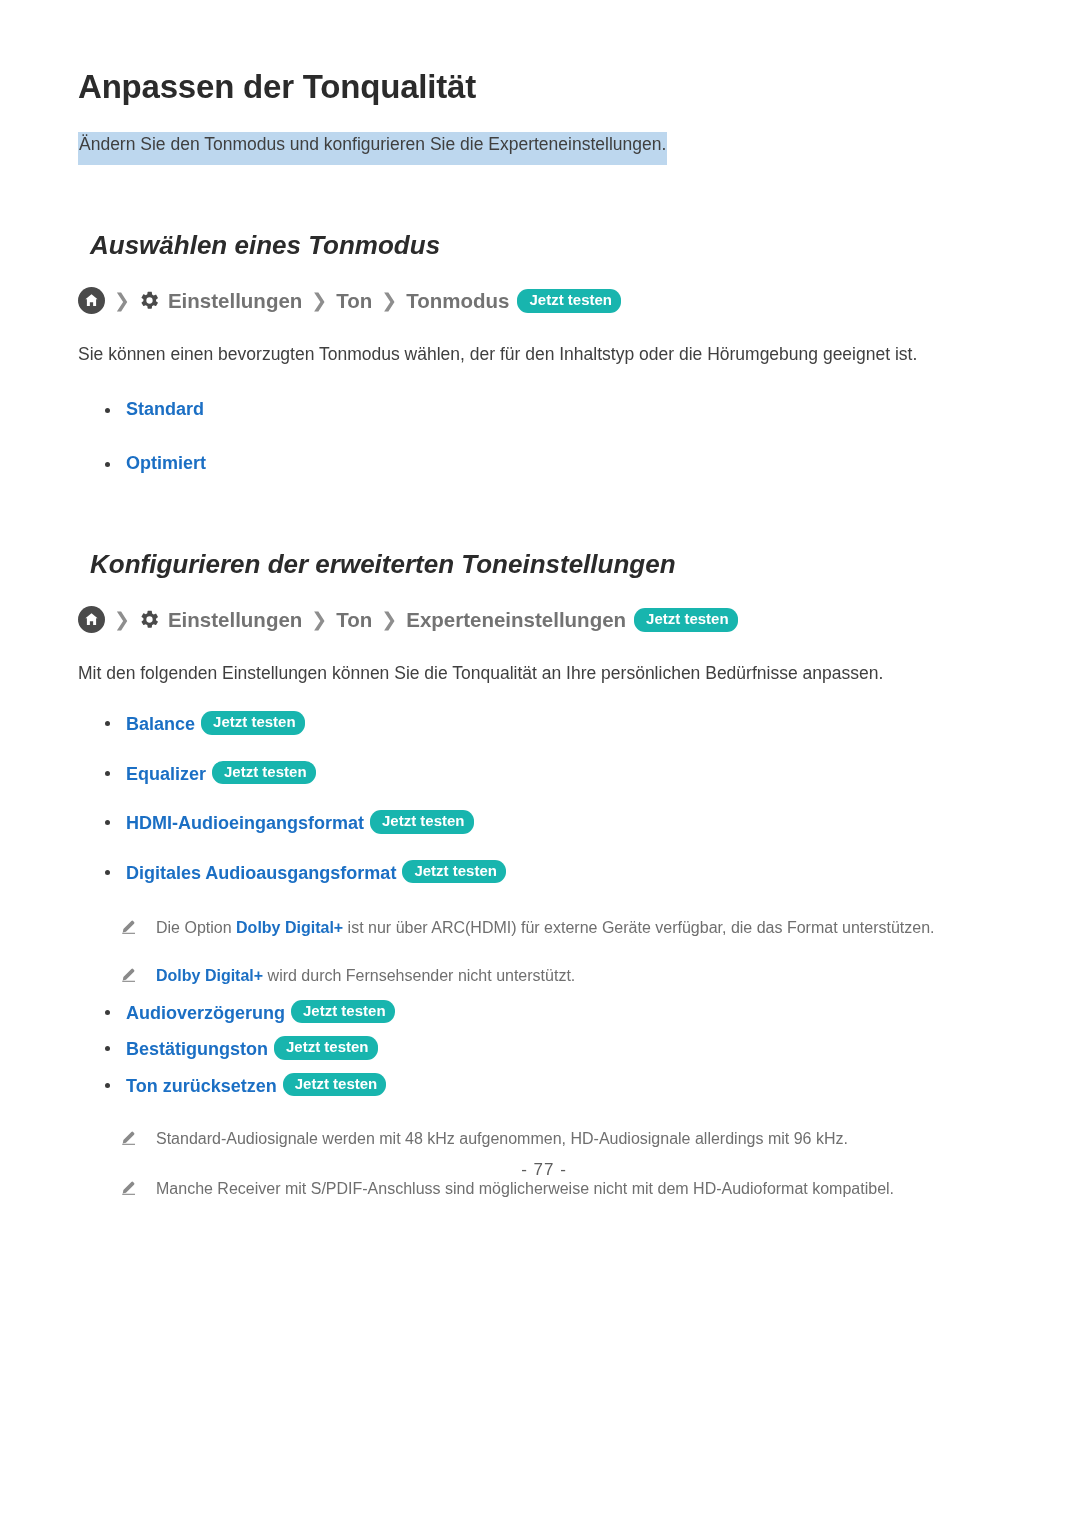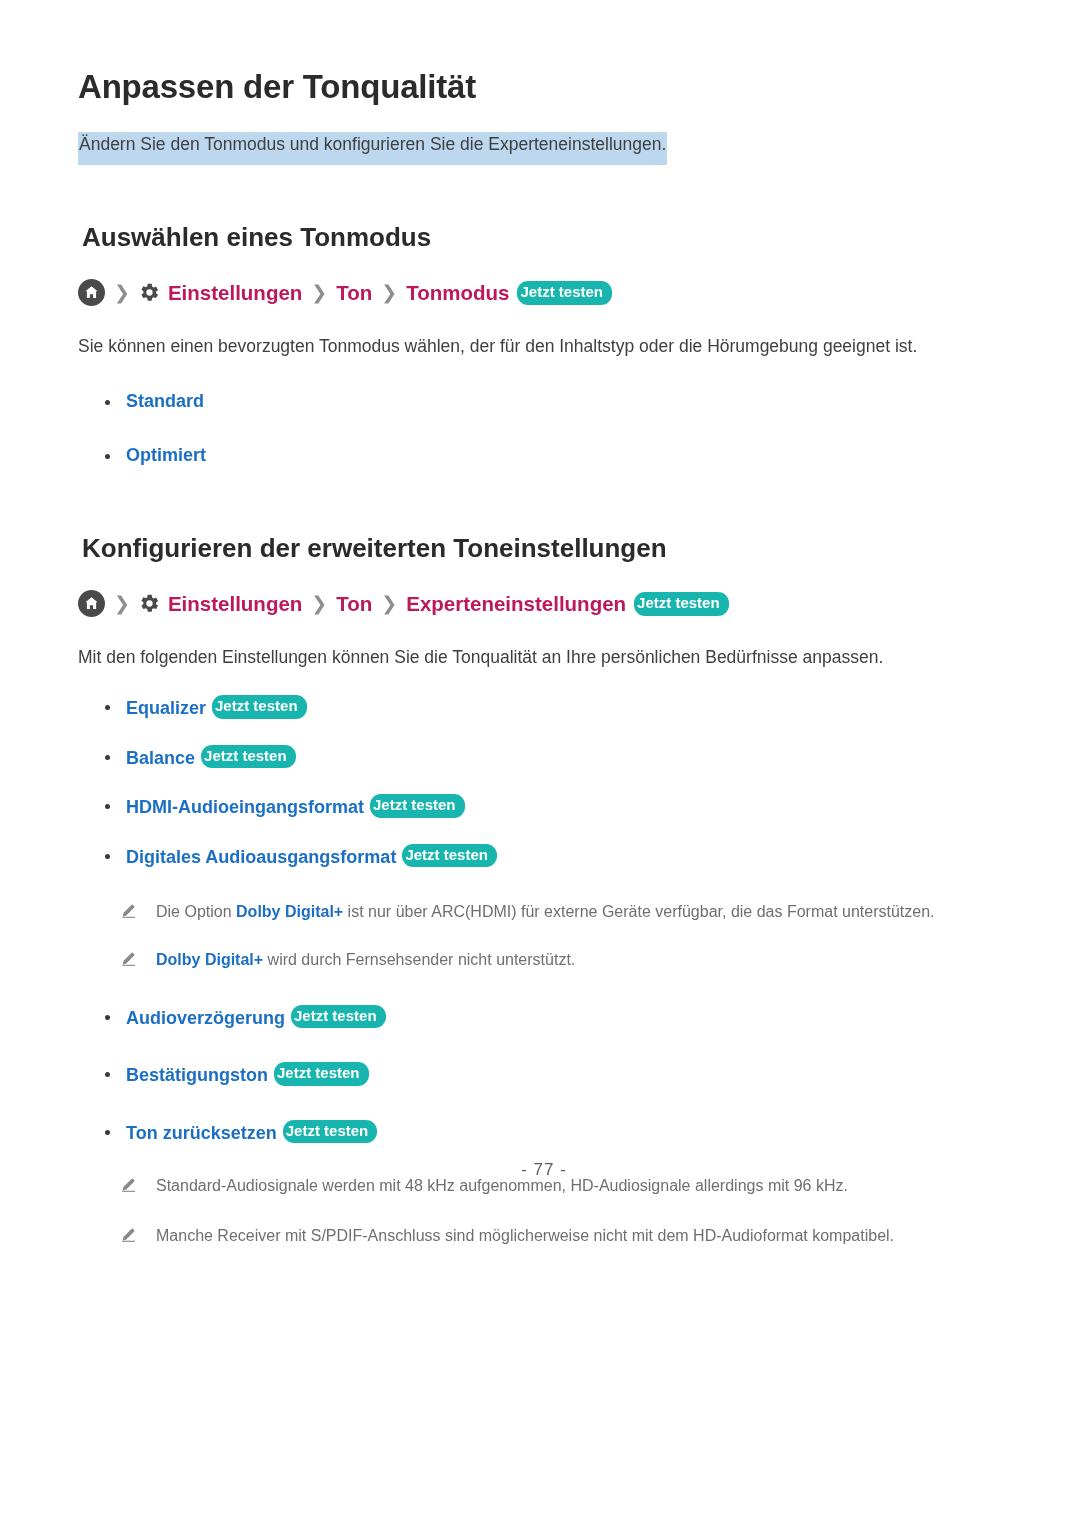--- a/index.html
+++ b/index.html
@@ -45,22 +45,23 @@
     padding: 2px 1px 11px 1px;
     box-decoration-break: clone;
     -webkit-box-decoration-break: clone;
   }
 
   
   .section-title {
     font-size: 26px;
     font-weight: 700;
     color: #2b2b2b;
-    margin: 4px;
+    margin: 12px;
     line-height: 1.2;
+    font-style: italic;
   }
   .sec1-title { padding-top: 60px; }
   .sec2-title { padding-top: 62px; }
 
   
   .breadcrumb {
     display: flex;
     align-items: center;
     margin-top: 26px;
     font-size: 20.5px;
@@ -87,33 +88,33 @@
     width: 22px;
     height: 22px;
     display: inline-flex;
     align-items: center;
     justify-content: center;
     flex: none;
     margin-right: 7px;
   }
   .gear-icon svg { display: block; }
   .crumb-link {
-    color: #be185d;
+    color: #737373;
     font-weight: 600;
   }
 
   
   .badge {
     display: inline-block;
     background: #18b5ae;
     color: #ffffff;
     font-size: 15px;
     font-weight: 600;
     border-radius: 11px;
-    padding: 2px 9px 3px 3px;
+    padding: 2px 9px 3px 12px;
     line-height: 1.25;
     vertical-align: 3px;
     margin-left: 6px;
     white-space: nowrap;
   }
   .breadcrumb .badge { vertical-align: middle; margin-left: 8px; }
 
   
   .body-text {
     font-size: 17.5px;
@@ -145,21 +146,21 @@
     width: 5px;
     height: 5px;
     background: #3b3b3b;
     border-radius: 50%;
   }
   .modes-list .bullet-item { margin-top: 30px; }
   .modes-list { margin-top: 22px; }
   .settings-list { margin-top: 22px; }
   .settings-list .bullet-item { margin-top: 24px; }
   .settings-list-2 { margin-top: 10px; }
-  .settings-list-2 .bullet-item { margin-top: 32px; }
+  .settings-list-2 .bullet-item { margin-top: 11px; }
 
   
   .note-list {
     list-style: none;
     margin: 0;
     padding: 0;
   }
   .note-item {
     position: relative;
     padding-left: 78px;
@@ -259,24 +260,24 @@
     <span class="crumb-link">Ton</span>
     <span class="crumb-sep">❯</span>
     <span class="crumb-link">Experteneinstellungen</span>
     <span class="badge">Jetzt testen</span>
   </div>
 
   <p class="body-text p-after-crumb">Mit den folgenden Einstellungen können Sie die Tonqualität an Ihre persönlichen Bedürfnisse anpassen.</p>
 
   <ul class="bullet-list settings-list">
     <li class="bullet-item">
+      <span>Balance</span><span class="badge">Jetzt testen</span>
+    </li>
+    <li class="bullet-item">
       <span>Equalizer</span><span class="badge">Jetzt testen</span>
-    </li>
-    <li class="bullet-item">
-      <span>Balance</span><span class="badge">Jetzt testen</span>
     </li>
     <li class="bullet-item">
       <span>HDMI-Audioeingangsformat</span><span class="badge">Jetzt testen</span>
     </li>
     <li class="bullet-item">
       <span>Digitales Audioausgangsformat</span><span class="badge">Jetzt testen</span>
     </li>
   </ul>
 
   <ul class="note-list notes-a">

